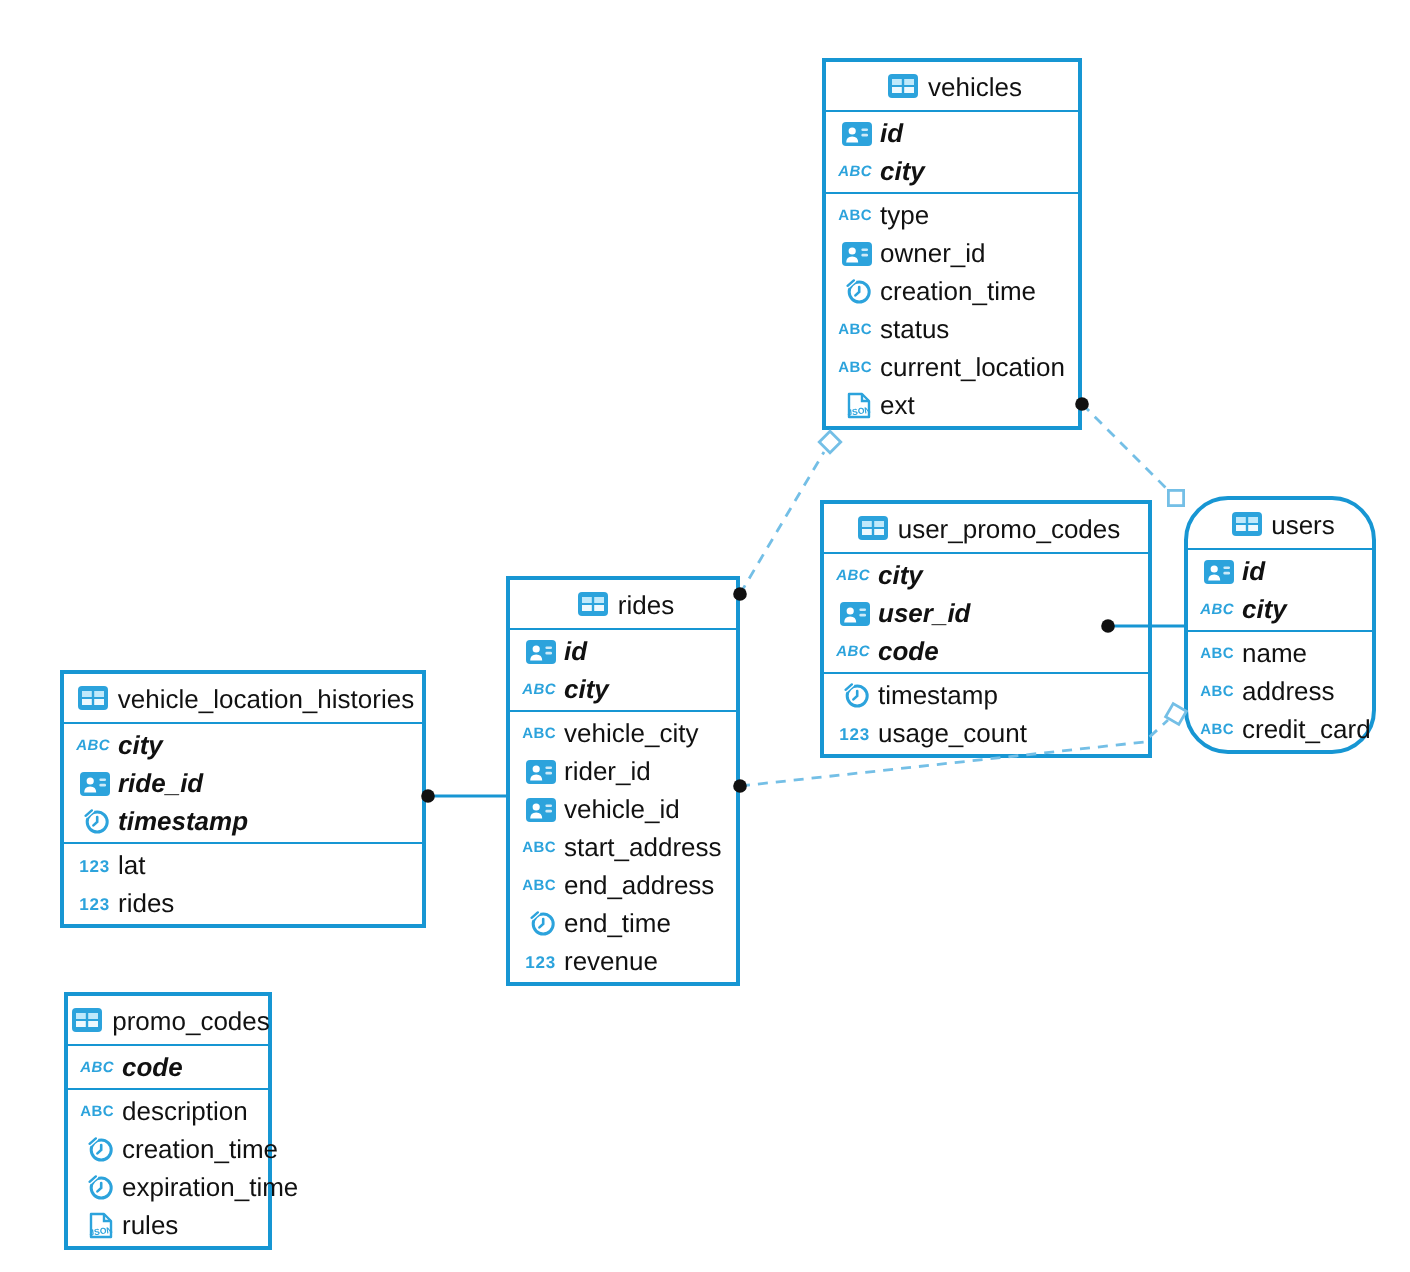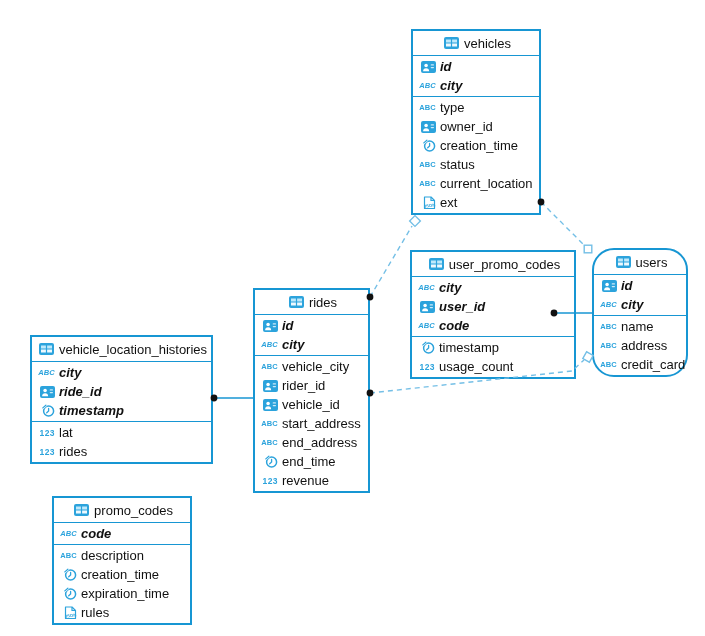--- a/index.html
+++ b/index.html
@@ -421,21 +421,21 @@
           <span>lat</span>
         </div>
         <div class="row">
           <span class="typeicon">
             <span class="abc num">123</span>
           </span>
           <span>rides</span>
         </div>
       </div>
   </div>
-    <div class="table" style="left: 32px; top: 496px; width: 140px; margin-left: 20px;">
+    <div class="table" style="left: 32px; top: 496px; width: 104px;">
     <div class="thead">
       <span class="typeicon thicon">
           <svg width="15" height="12" viewBox="0 0 15 12">
             <rect width="15" height="12" rx="2" fill="#2CA3DC"></rect>
             <rect x="2" y="2.5" width="4.9" height="3" fill="#bfe9fb"></rect>
             <rect x="8.1" y="2.5" width="4.9" height="3" fill="#bfe9fb"></rect>
             <rect x="2" y="6.5" width="4.9" height="3" fill="#eef9fe"></rect>
             <rect x="8.1" y="6.5" width="4.9" height="3" fill="#eef9fe"></rect>
           </svg>
         </span>

